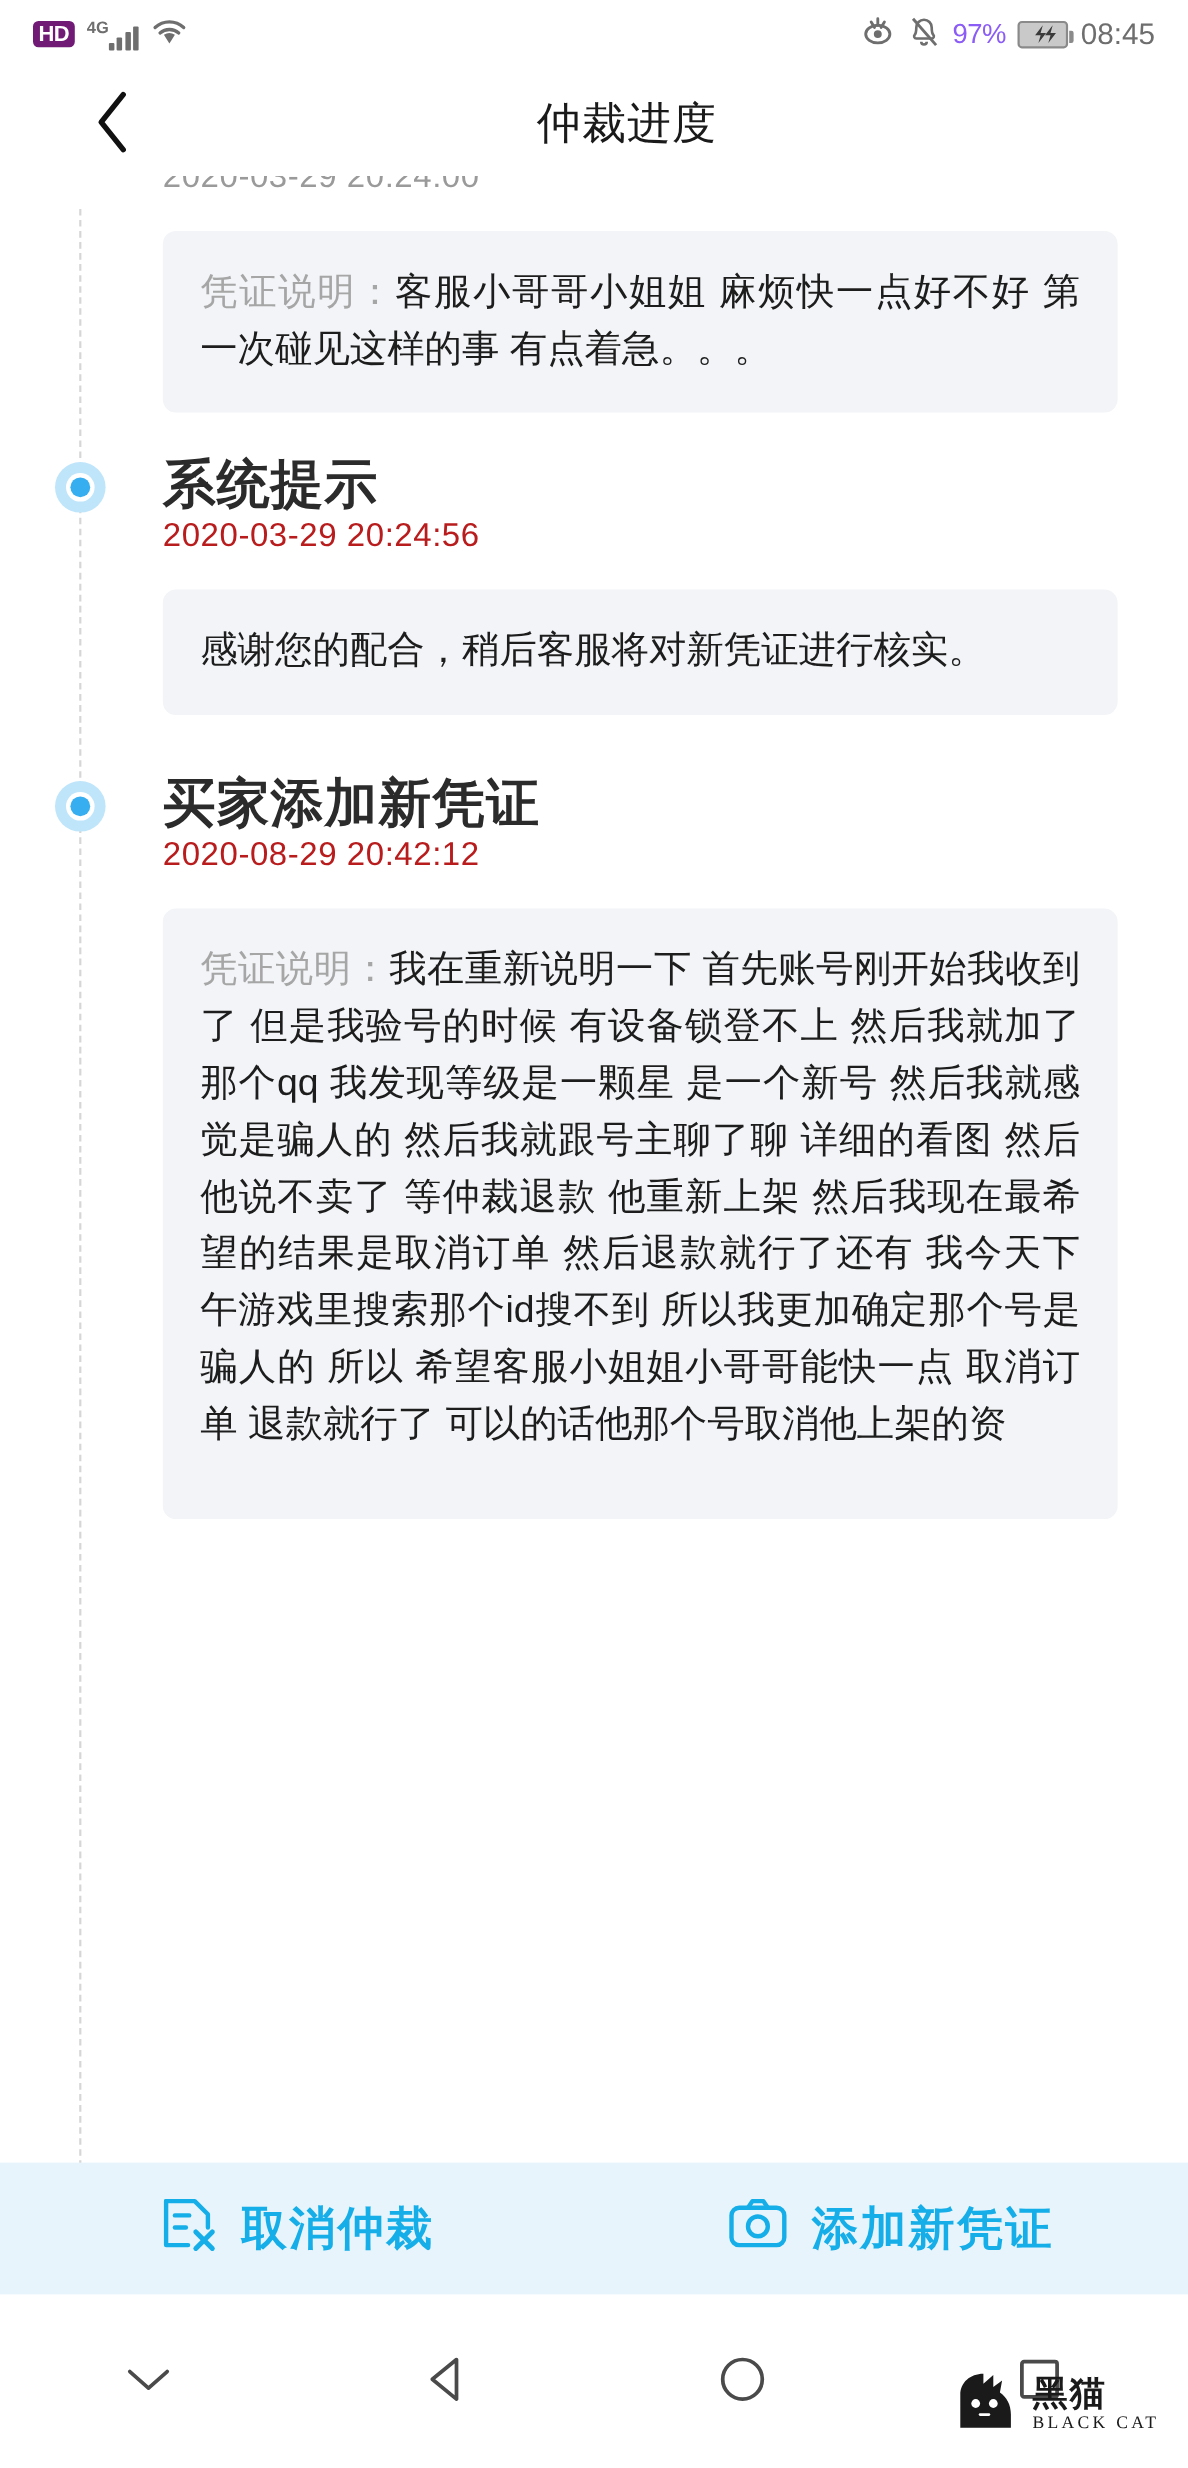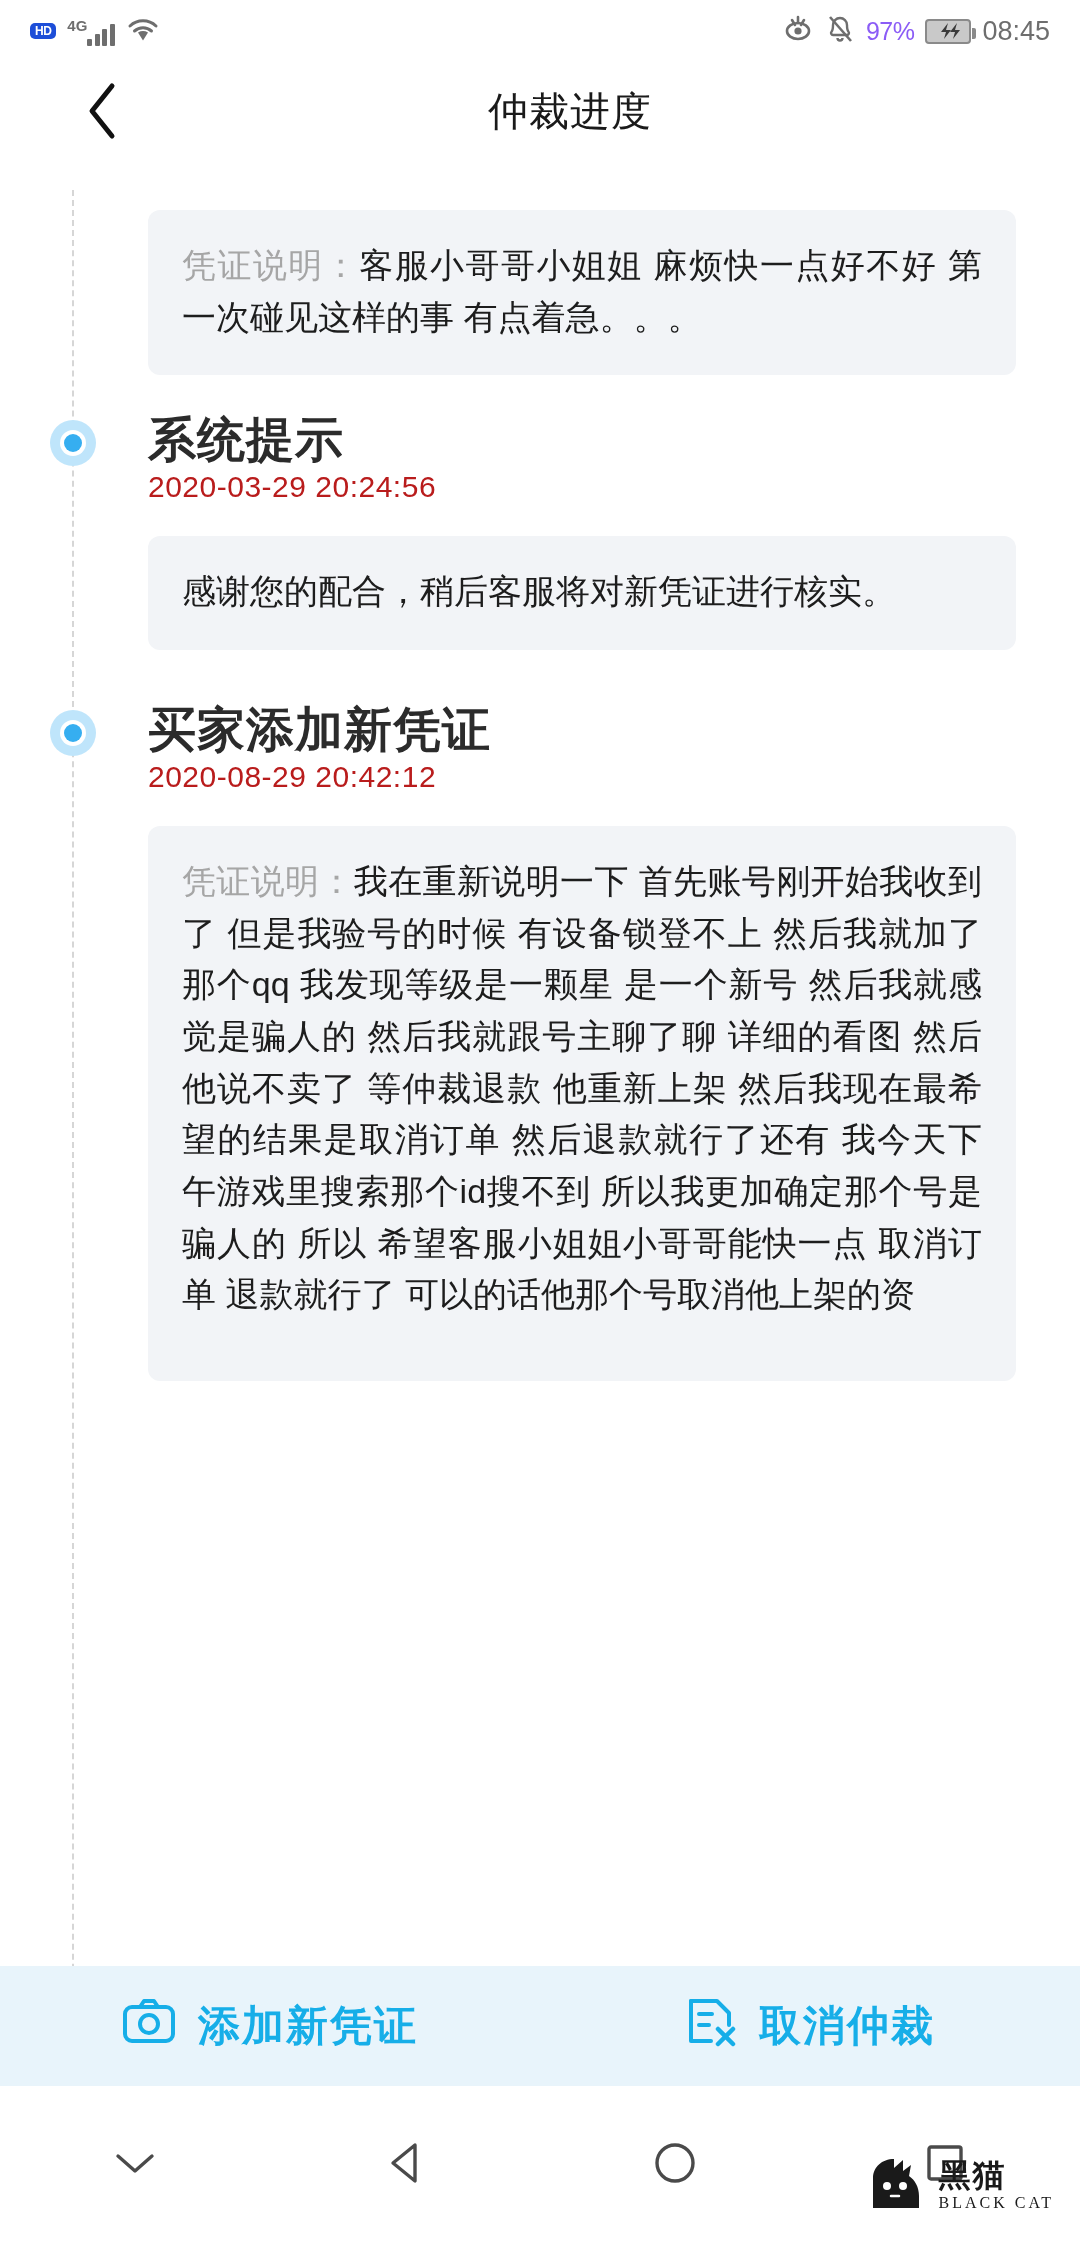--- a/index.html
+++ b/index.html
@@ -12,21 +12,21 @@
   #screen { position:relative; width:1080px; height:2244px; background:#fff; overflow:hidden; }
 
   
   .statusbar {
     position:absolute; top:0; left:0; width:1080px; height:62px;
     display:flex; align-items:center; justify-content:space-between;
     padding:0 30px;
   }
   .sb-left, .sb-right { display:flex; align-items:center; gap:11px; }
   .hd-badge {
-    background:#1d4ed8; color:#fff; font-size:12px; font-weight:bold;
+    background:#701a75; color:#fff; font-size:20px; font-weight:bold;
     border-radius:5px; padding:2px 5px; line-height:1; letter-spacing:-0.5px;
   }
   .net-g { display:flex; align-items:flex-end; gap:0; }
   .net-label { font-size:15px; color:#6e6e6e; font-weight:600; margin-bottom:12px; }
   .bars { display:flex; align-items:flex-end; gap:2.5px; height:24px; }
   .bars i { width:5px; background:#6e6e6e; display:block; border-radius:1px; }
   .bars i:nth-child(1){height:7px;} .bars i:nth-child(2){height:12px;}
   .bars i:nth-child(3){height:17px;} .bars i:nth-child(4){height:22px;}
   .sb-pct { font-size:25px; color:#8b5cf6; letter-spacing:-0.5px; }
   .sb-time { font-size:27px; color:#6e6e6e; letter-spacing:0px; }
@@ -175,20 +175,21 @@
       <svg width="34" height="58" viewBox="0 0 34 58">
         <path d="M27 4 L7 29 L27 54" fill="none" stroke="#111" stroke-width="5" stroke-linecap="round" stroke-linejoin="round"></path>
       </svg>
     </div>
     <div class="page-title">仲裁进度</div>
   </div>
 
   <div class="content">
     <div class="timeline-line"></div>
 
+    <div class="clipped-time">2020-03-29 20:24:00</div>
 
     <div class="event" style="position:absolute; left:0; top:26px; width:1080px;">
       <div class="card card-justified" style="position:absolute; left:148px; top:24px; width:868px;">
         <span class="lbl">凭证说明：</span><span>客服小哥哥小姐姐 麻烦快一点好不好 第一次碰见这样的事 有点着急。。。</span>
       </div>
     </div>
 
     <div class="event" style="position:absolute; left:0; top:248px; width:1080px;">
       <div class="dot" style="top:12px;">
         <i>
@@ -210,42 +211,42 @@
       </div>
       <div class="ev-title" style="position:absolute; left:148px; top:0px;">买家添加新凭证</div>
       <div class="ev-time" style="position:absolute; left:148px; top:62px;">2020-08-29 20:42:12</div>
       <div class="card card-justified" style="position:absolute; left:148px; top:128px; width:868px; padding-bottom:60px;">
         <span class="lbl">凭证说明：</span><span>我在重新说明一下 首先账号刚开始我收到了 但是我验号的时候 有设备锁登不上 然后我就加了那个qq 我发现等级是一颗星 是一个新号 然后我就感觉是骗人的 然后我就跟号主聊了聊 详细的看图 然后他说不卖了 等仲裁退款 他重新上架 然后我现在最希望的结果是取消订单 然后退款就行了还有 我今天下午游戏里搜索那个id搜不到 所以我更加确定那个号是骗人的 所以 希望客服小姐姐小哥哥能快一点 取消订单 退款就行了 可以的话他那个号取消他上架的资</span>
       </div>
     </div>
   </div>
 
   <div class="actionbar">
-    <div class="action">
-      <span>
-        <svg width="54" height="48" viewBox="0 0 54 48">
-          <rect x="3" y="10" width="48" height="34" rx="7" ry="7" fill="none" stroke="#16aee8" stroke-width="4"></rect>
-          <path d="M18 10 l4 -6 h10 l4 6" fill="none" stroke="#16aee8" stroke-width="4" stroke-linejoin="round"></path>
-          <circle cx="27" cy="27" r="9" fill="none" stroke="#16aee8" stroke-width="4"></circle>
-        </svg>
-      </span>
-      <span>添加新凭证</span>
-    </div>
     <div class="action">
       <span>
         <svg width="52" height="52" viewBox="0 0 52 52">
           <path d="M6 6 h26 l12 12 v12" fill="none" stroke="#16aee8" stroke-width="4" stroke-linecap="round" stroke-linejoin="round"></path>
           <path d="M6 6 v40 h20" fill="none" stroke="#16aee8" stroke-width="4" stroke-linecap="round" stroke-linejoin="round"></path>
           <line x1="14" y1="19" x2="27" y2="19" stroke="#16aee8" stroke-width="4" stroke-linecap="round"></line>
           <line x1="14" y1="30" x2="24" y2="30" stroke="#16aee8" stroke-width="4" stroke-linecap="round"></line>
           <line x1="33" y1="34" x2="48" y2="49" stroke="#16aee8" stroke-width="4.5" stroke-linecap="round"></line>
           <line x1="48" y1="34" x2="33" y2="49" stroke="#16aee8" stroke-width="4.5" stroke-linecap="round"></line>
         </svg>
       </span>
       <span>取消仲裁</span>
+    </div>
+    <div class="action">
+      <span>
+        <svg width="54" height="48" viewBox="0 0 54 48">
+          <rect x="3" y="10" width="48" height="34" rx="7" ry="7" fill="none" stroke="#16aee8" stroke-width="4"></rect>
+          <path d="M18 10 l4 -6 h10 l4 6" fill="none" stroke="#16aee8" stroke-width="4" stroke-linejoin="round"></path>
+          <circle cx="27" cy="27" r="9" fill="none" stroke="#16aee8" stroke-width="4"></circle>
+        </svg>
+      </span>
+      <span>添加新凭证</span>
     </div>
   </div>
 
   <div class="navbar">
     <div class="nav-item">
       <span>
         <svg width="46" height="30" viewBox="0 0 46 30">
           <path d="M6 8 L23 23 L40 8" fill="none" stroke="#4a4a4a" stroke-width="3.4" stroke-linecap="round" stroke-linejoin="round"></path>
         </svg>
       </span>

